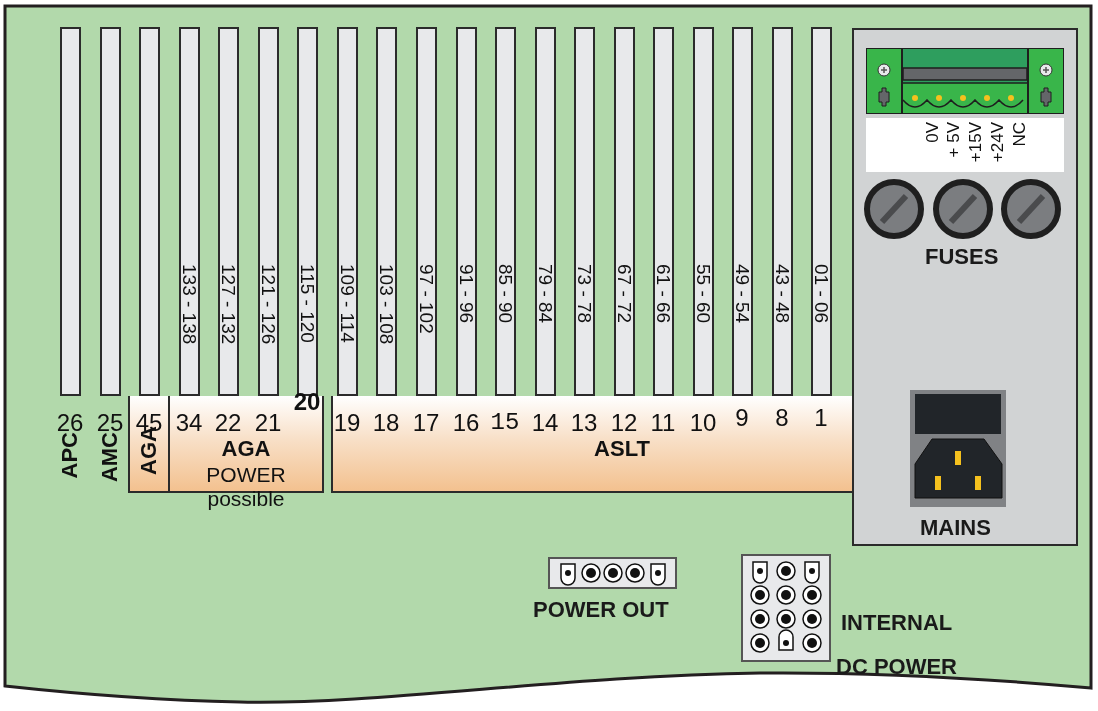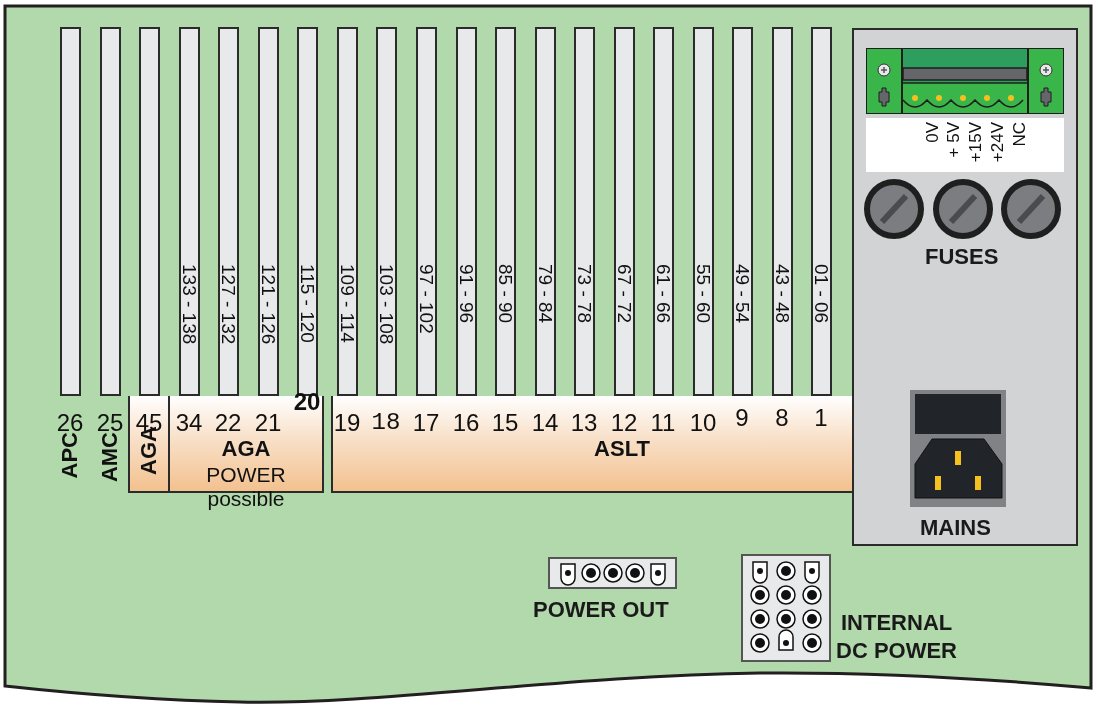--- a/index.html
+++ b/index.html
@@ -102,24 +102,24 @@
 
 <div id="slotnums">
     <div class="num" style="left: 50px; top: 409px;">26</div>
     <div class="num" style="left: 90px; top: 409px;">25</div>
     <div class="num" style="left: 129px; top: 409px;">45</div>
     <div class="num" style="left: 169px; top: 409px;">34</div>
     <div class="num" style="left: 208px; top: 409px;">22</div>
     <div class="num" style="left: 248px; top: 409px;">21</div>
     <div class="num" style="left: 287px; top: 388px; font-weight: bold;">20</div>
     <div class="num" style="left: 327px; top: 409px;">19</div>
-    <div class="num" style="left: 366px; top: 409px; font-family: Liberation Mono, monospace;">18</div>
+    <div class="num" style="left: 366px; top: 409px;">18</div>
     <div class="num" style="left: 406px; top: 409px;">17</div>
     <div class="num" style="left: 446px; top: 409px;">16</div>
-    <div class="num" style="left: 485px; top: 409px;">15</div>
+    <div class="num" style="left: 485px; top: 409px; font-family: Liberation Mono, monospace;">15</div>
     <div class="num" style="left: 525px; top: 409px;">14</div>
     <div class="num" style="left: 564px; top: 409px;">13</div>
     <div class="num" style="left: 604px; top: 409px;">12</div>
     <div class="num" style="left: 643px; top: 409px;">11</div>
     <div class="num" style="left: 683px; top: 409px;">10</div>
     <div class="num" style="left: 722px; top: 404px;">9</div>
     <div class="num" style="left: 762px; top: 404px;">8</div>
     <div class="num" style="left: 801px; top: 404px;">1</div>
   </div>
 
@@ -224,13 +224,13 @@
   <circle cx="71" cy="65" r="9" fill="#fff" stroke="#111" stroke-width="1.5"></circle>
     <circle cx="71" cy="65" r="5" fill="#111"></circle>
   <circle cx="19" cy="89" r="9" fill="#fff" stroke="#111" stroke-width="1.5"></circle>
     <circle cx="19" cy="89" r="5" fill="#111"></circle>
   <path d="M38,96 h14 v-13 a7,7 0 0 0 -14,0 z" fill="#fff" stroke="#111" stroke-width="1.5"></path>
     <circle cx="45" cy="89" r="3" fill="#111"></circle>
   <circle cx="71" cy="89" r="9" fill="#fff" stroke="#111" stroke-width="1.5"></circle>
     <circle cx="71" cy="89" r="5" fill="#111"></circle>
 </svg>
 <div class="bold-label" style="left:841px; top:610px;">INTERNAL</div>
-<div class="bold-label" style="left:836px; top:638px;">DC POWER</div>
+<div class="bold-label" style="left:836px; top:654px;">DC POWER</div>
 
 </body></html>

